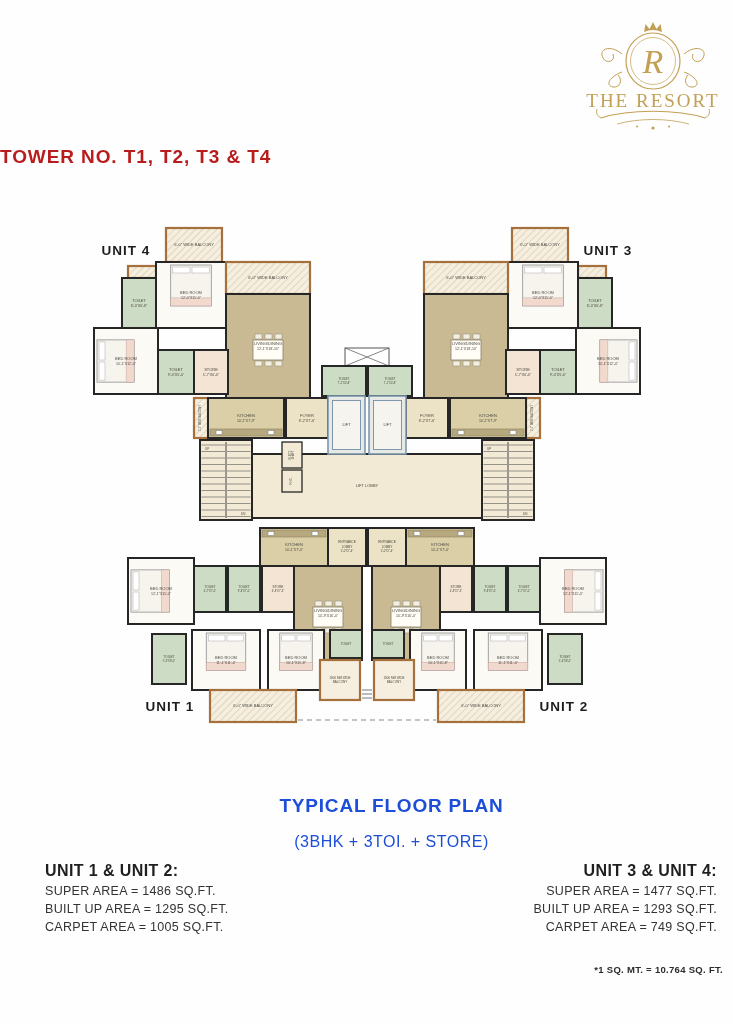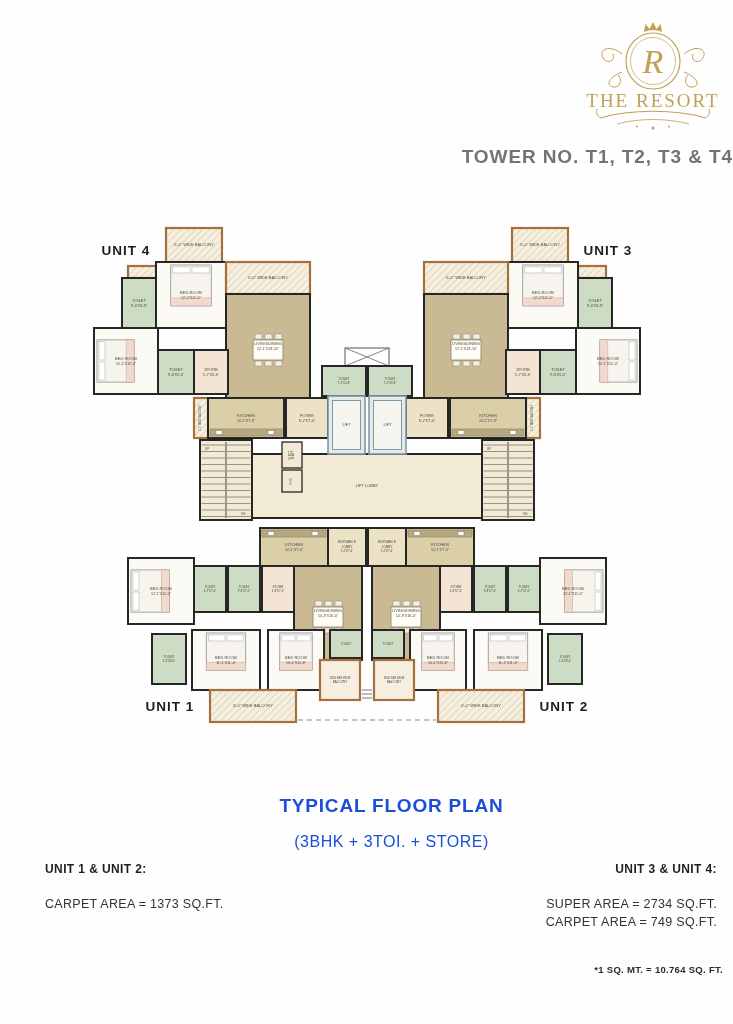--- a/index.html
+++ b/index.html
@@ -1,27 +1,27 @@
 <!DOCTYPE html>
 <html><head>
 <meta charset="utf-8">
 <style>
   html,body{margin:0;padding:0;background:#ffffff;font-family:"Liberation Sans",sans-serif;}
   .page{position:relative;width:733px;height:1024px;background:#fefefe;overflow:hidden;}
   .logo{position:absolute;top:18px;right:4px;width:152px;height:124px;}
-  .title{position:absolute;top:146px;left:0;width:100%;text-align:right;
-         font-size:19px;font-weight:800;letter-spacing:.9px;color:#737373;}
+  .title{position:absolute;top:146px;left:0;width:100%;text-align:left;
+         font-size:19px;font-weight:800;letter-spacing:.9px;color:#b91c1c;}
   #plan{position:absolute;left:82px;top:222px;}
   .caption{position:absolute;top:795px;left:0;width:100%;text-align:center;color:#1d4ed8;padding-left:25px;}
   .caption .l1{font-size:19px;font-weight:800;letter-spacing:.8px;}
   .caption .l2{font-size:16px;margin-top:16px;letter-spacing:.5px;}
   .areas{position:absolute;top:862px;left:0;width:100%;color:#333;}
   .areas .blk-left{position:absolute;left:45px;text-align:left;}
   .areas .blk-right{position:absolute;right:16px;text-align:right;}
-  .areas h3{margin:0 0 20px 0;font-size:12px;font-weight:800;letter-spacing:.4px;color:#1f1f1f;}
+  .areas h3{margin:0 0 3px 0;font-size:16px;font-weight:800;letter-spacing:.4px;color:#1f1f1f;}
   .areas .line{font-size:12.5px;line-height:1.42;letter-spacing:.3px;}
   .footnote{position:absolute;top:964px;right:10px;font-size:9.5px;font-weight:700;
             letter-spacing:.3px;color:#2b2b2b;}
 </style>
 </head>
 <body>
 
 <div class="page">
 
   <div class="logo">
@@ -441,24 +441,27 @@
   </svg>
 
   <div class="caption">
     <div class="l1">TYPICAL FLOOR PLAN</div>
     <div class="l2">(3BHK + 3TOI. + STORE)</div>
   </div>
 
   <div class="areas">
     <div class="blk-left">
       <h3>UNIT 1 &amp; UNIT 2:</h3>
-      <div class="line">CARPET AREA = 1373 SQ.FT.</div>
+      <div class="line">SUPER AREA = 1486 SQ.FT.</div>
+      <div class="line">BUILT UP AREA =  1295 SQ.FT.</div>
+      <div class="line">CARPET AREA = 1005 SQ.FT.</div>
     </div>
     <div class="blk-right">
       <h3>UNIT 3 &amp; UNIT 4:</h3>
-      <div class="line">SUPER AREA = 2734 SQ.FT.</div>
+      <div class="line">SUPER AREA = 1477 SQ.FT.</div>
+      <div class="line">BUILT UP AREA = 1293 SQ.FT.</div>
       <div class="line">CARPET AREA = 749 SQ.FT.</div>
     </div>
   </div>
 
   <div class="footnote">*1 SQ. MT. = 10.764 SQ. FT.</div>
 
 </div>
 
 </body></html>

